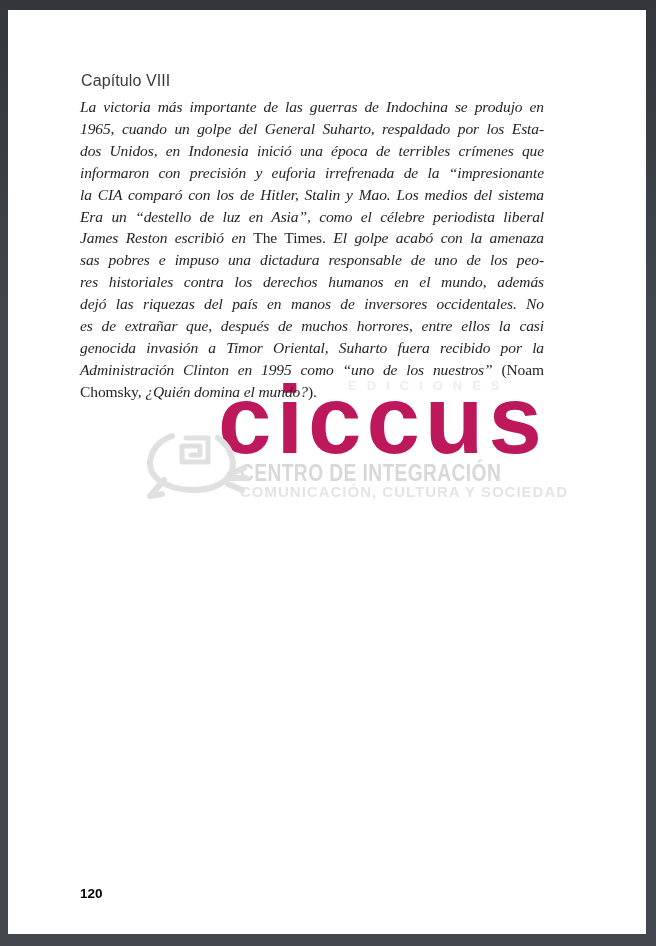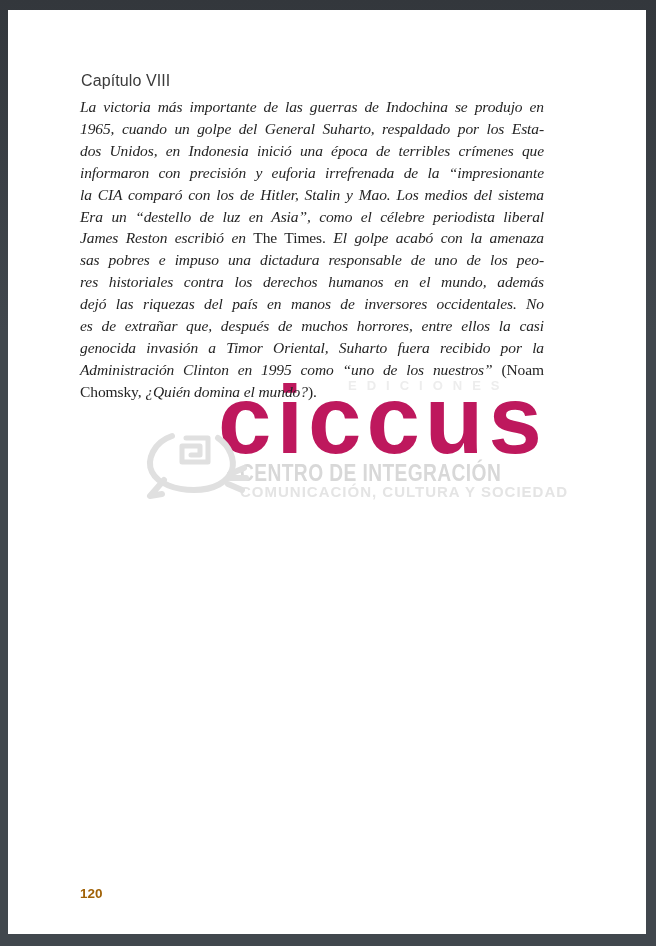--- a/index.html
+++ b/index.html
@@ -57,21 +57,21 @@
   .it { font-style: italic; }
   .ro { font-style: normal; }
   .page-number {
     position: absolute;
     left: 72px;
     top: 876px;
     z-index: 2;
     font-family: "Liberation Sans", sans-serif;
     font-weight: bold;
     font-size: 13.5px;
-    color: #a16207;
+    color: #000000;
   }
   
   .watermark {
     position: absolute;
     left: 0; top: 0; right: 0; bottom: 0;
     z-index: 1;
     pointer-events: none;
   }
   .wm-ediciones {
     position: absolute;

